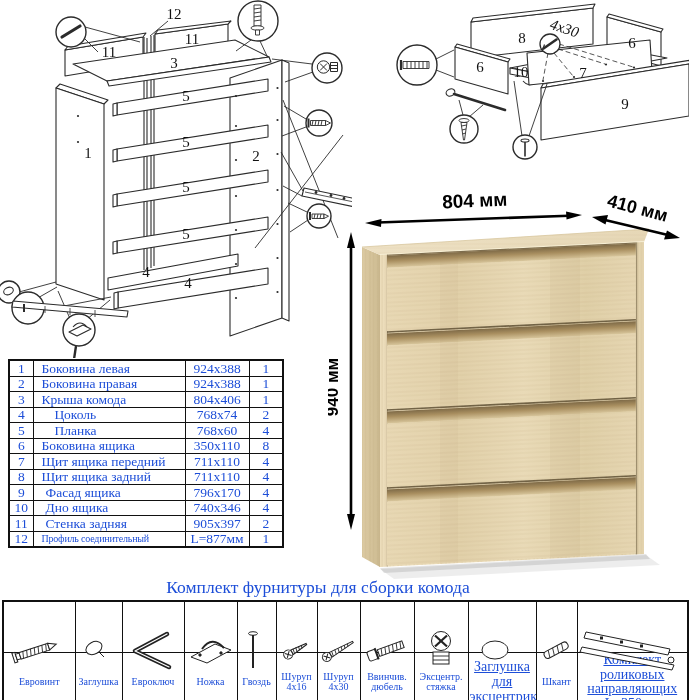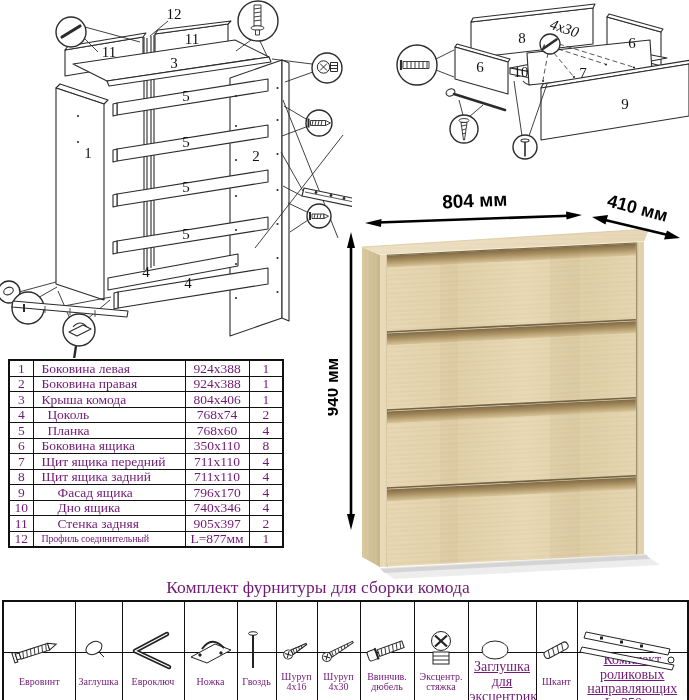--- a/index.html
+++ b/index.html
@@ -1,30 +1,30 @@
 <!DOCTYPE html>
 <html><head>
 <meta charset="utf-8">
 <style>
   html,body{margin:0;padding:0;background:#fff;}
   #canvas{position:relative;width:689px;height:700px;background:#ffffff;overflow:hidden;
-          font-family:"Liberation Serif", serif;color:#701a75;}
+          font-family:"Liberation Serif", serif;color:#1d4ed8;}
   svg{position:absolute;display:block;}
   svg text{font-family:"Liberation Serif", serif;fill:#111;}
   .dimtxt{font-family:"Liberation Sans", sans-serif;font-weight:bold;fill:#000;}
 
   
   #parts{position:absolute;left:8px;top:359px;border-collapse:collapse;table-layout:fixed;
          border:2px solid #111;}
   #parts td{border:1px solid #111;height:14.5px;padding:0 2px;font-size:13.5px;line-height:1;
             white-space:nowrap;overflow:hidden;vertical-align:middle;}
   #parts td.c{text-align:center;}
   #parts td.name{padding-left:8px;}
-  #parts td.ind1{padding-left:24px;}
-  #parts td.ind2{padding-left:14px;margin-top:22px;}
+  #parts td.ind1{padding-left:12px;}
+  #parts td.ind2{padding-left:21px;margin-top:22px;}
   #parts td.cond{font-size:10px;letter-spacing:-0.2px;}
 
   
   #hw-title{position:absolute;left:0;top:577px;width:614px;text-align:center;padding-left:22px;
             box-sizing:border-box;font-size:17.5px;}
   #hw{position:absolute;left:2px;top:600px;width:685px;border-collapse:collapse;table-layout:fixed;
       border:2px solid #111;}
   #hw td{border:1px solid #111;padding:0;text-align:center;vertical-align:middle;overflow:hidden;}
   #hw tr.icons td{height:50px;}
   #hw tr.names td{height:24px;font-size:10px;line-height:1.05;padding:0 1px;}

